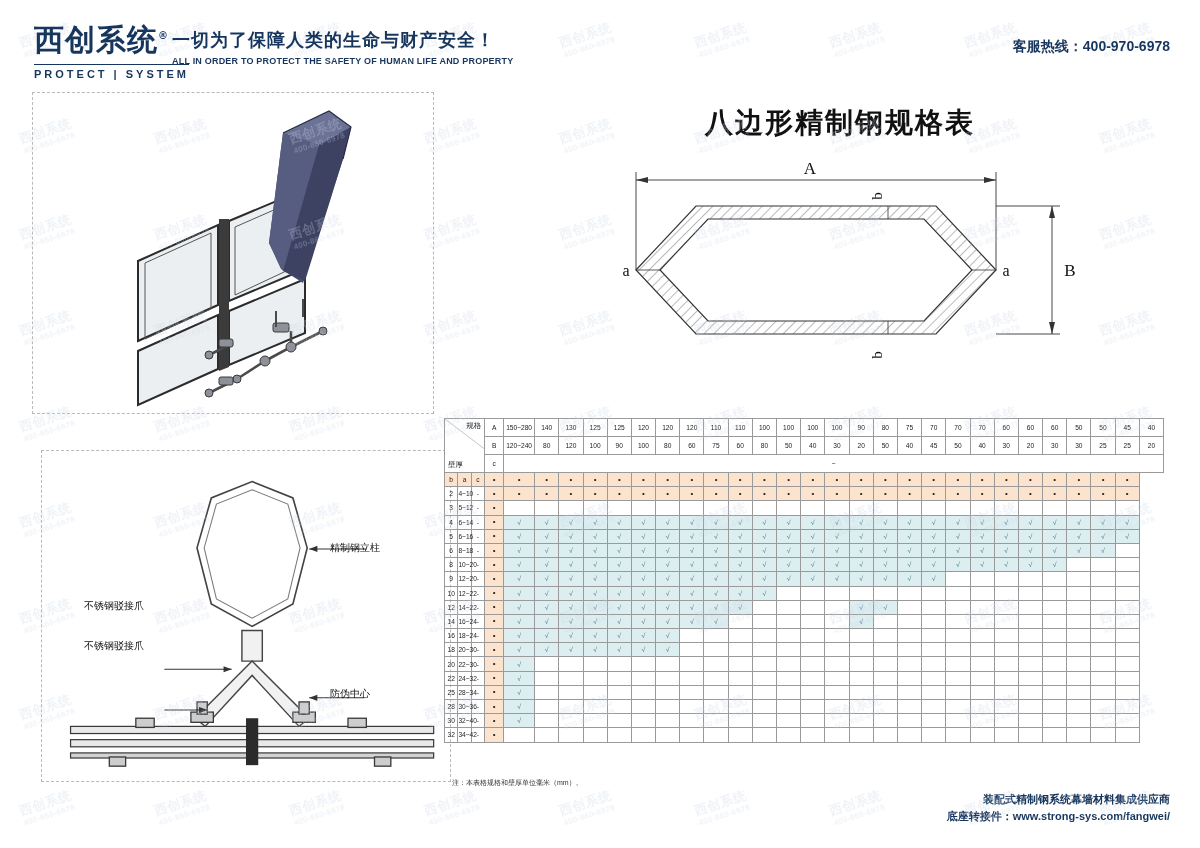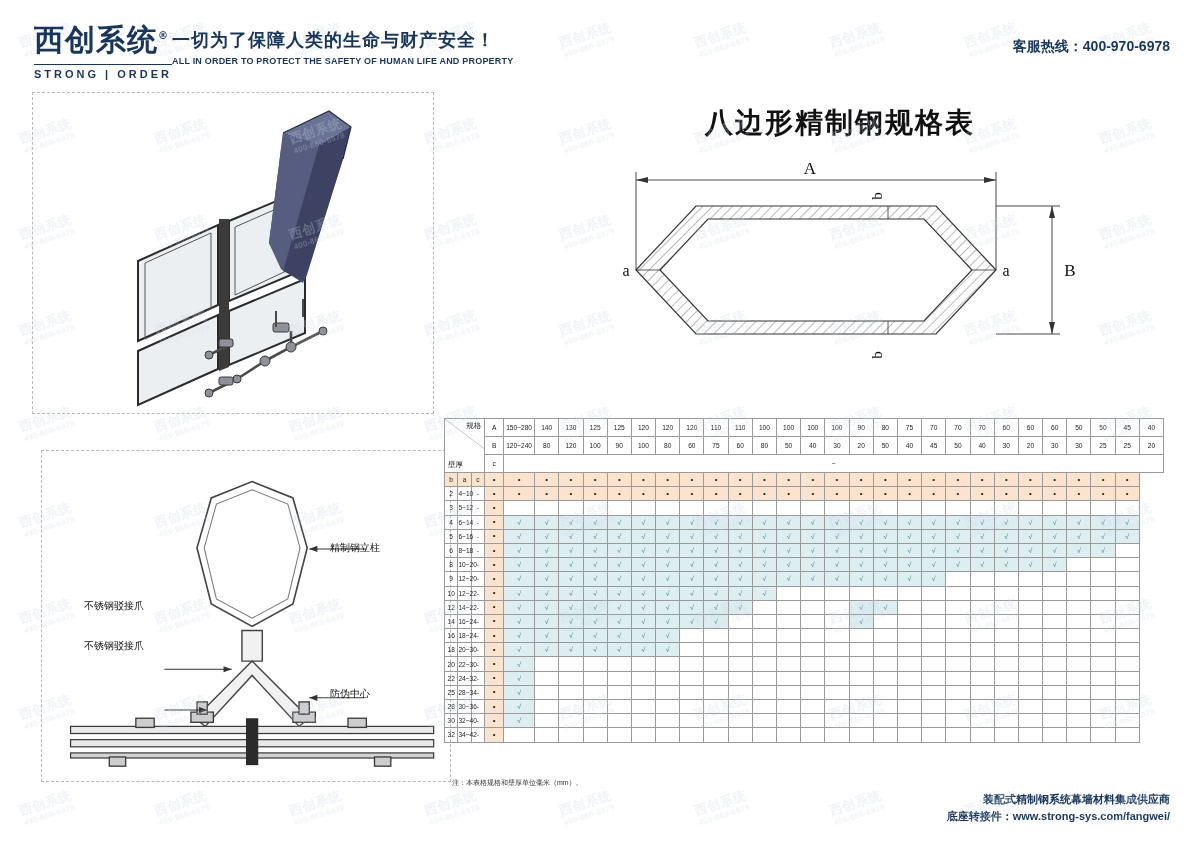--- a/index.html
+++ b/index.html
@@ -393,21 +393,21 @@
     </div>
     <div class="wm" style="left: 1100px; top: 796px;">
       <div class="wm1">西创系统</div>
       <div class="wm2">400-860-6978</div>
     </div>
   </div>
 
 <header>
   <div class="logo-block">
     <div class="logo-main"><span>西创系统</span><span class="logo-reg">®</span></div>
-    <div class="logo-sub">STRONG | ORDER</div>
+    <div class="logo-sub">PROTECT | SYSTEM</div>
   </div>
   <div class="slogan">
     <div class="slogan-cn">一切为了保障人类的生命与财产安全！</div>
     <div class="slogan-en">ALL IN ORDER TO PROTECT THE SAFETY OF HUMAN LIFE AND PROPERTY</div>
   </div>
   <div class="hotline">客服热线：400-970-6978</div>
 </header>
 
 <div class="panel" id="panel-3d">
   <svg class="ill3d" viewBox="0 0 400 320">

